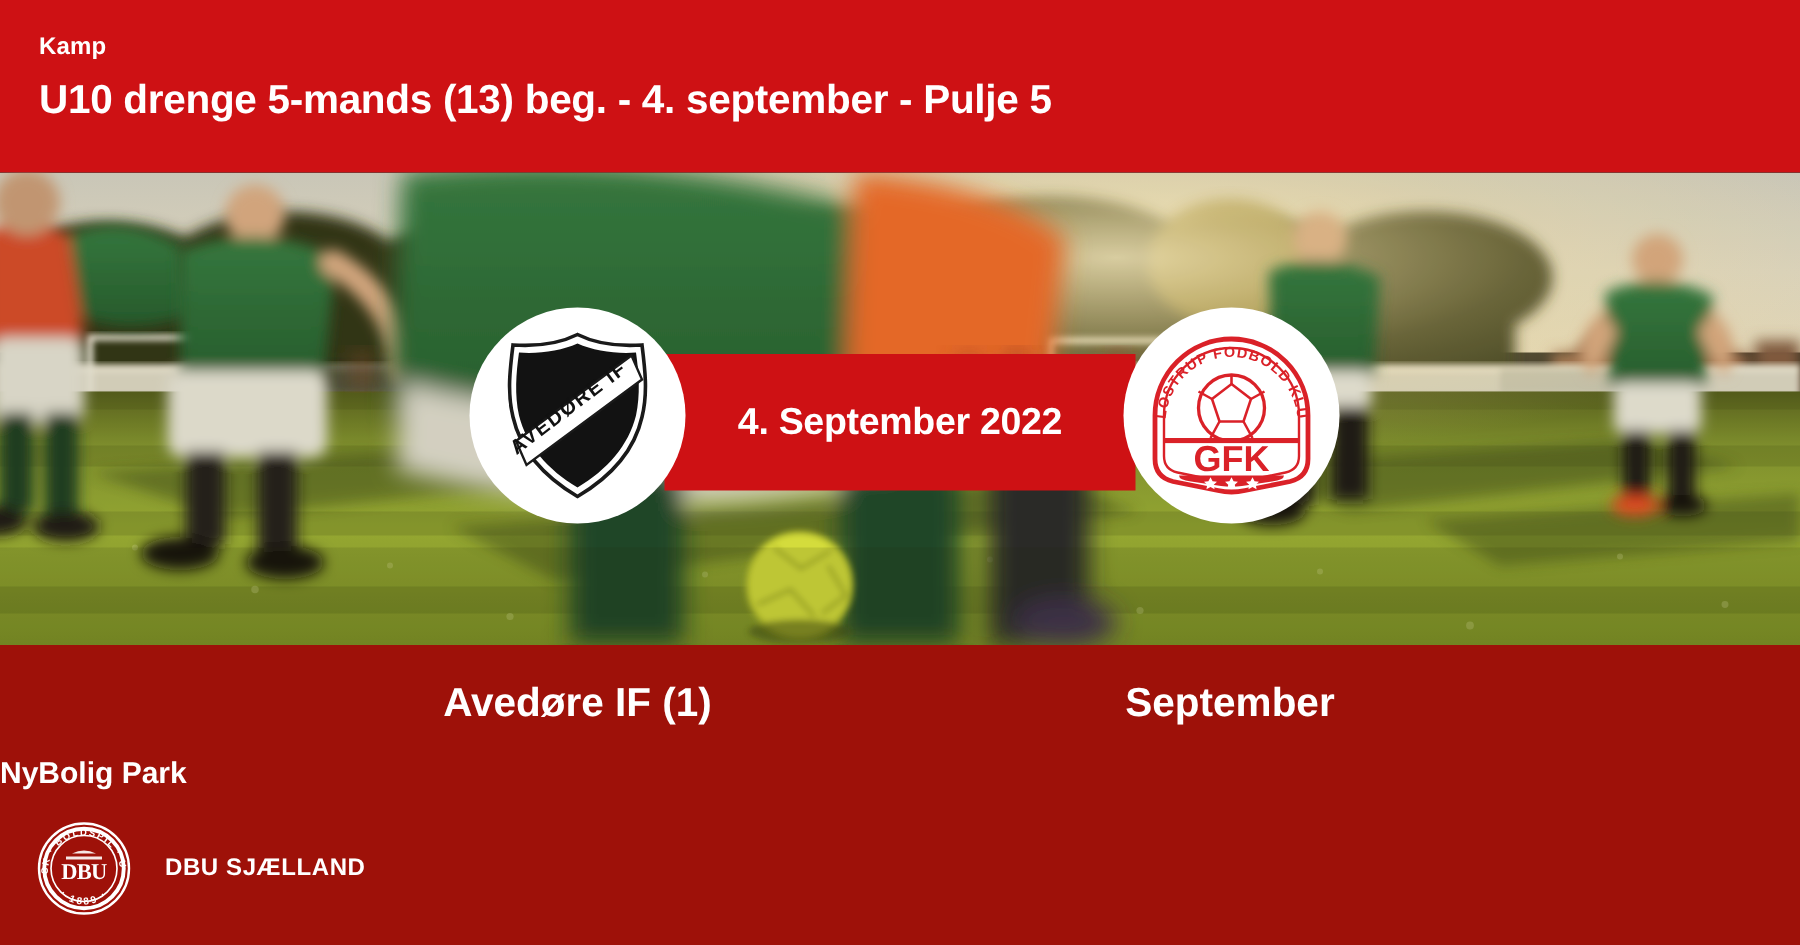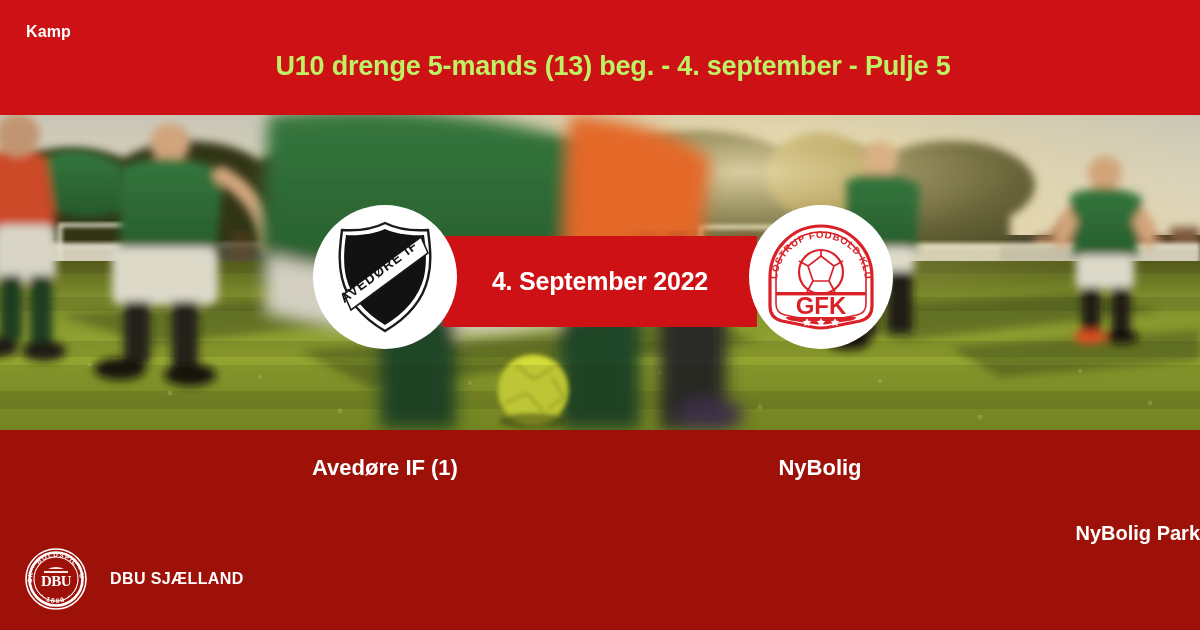--- a/index.html
+++ b/index.html
@@ -23,28 +23,27 @@
     padding:22px 0 18px 26px;
   }
   .header-kicker{
     color:#ffffff;
     font-size:16px;
     font-weight:bold;
     line-height:20px;
     letter-spacing:.1px;
   }
   .header-title{
-    color:#bef264;
+    color:#ffffff;
     font-size:27px;
     font-weight:bold;
     line-height:36px;
     margin-top:6px;
     letter-spacing:-.2px;
     white-space:nowrap;
-    text-align:center;
   }
 
   
   .photo{
     position:absolute; left:0; top:115px;
     width:1200px; height:315px;
     overflow:hidden;
     background:#2a2a20;
   }
   .photo svg{ display:block; width:1200px; height:315px; }
@@ -88,32 +87,32 @@
     background:#9E1109;
   }
   .teams{
     position:absolute; left:0; top:18px;
     width:1200px; height:40px;
   }
   .team-name{
     position:absolute;
     top:0;
     color:#ffffff;
-    font-size:22px;
+    font-size:27px;
     font-weight:bold;
     line-height:40px;
     text-align:center;
     white-space:nowrap;
   }
   .team-home{ left:185px; width:400px; }
   .team-away{ left:620px; width:400px; }
   .venue{
-    position:absolute; left:0; top:89px;
+    position:absolute; left:0; top:72px;
     width:1200px;
-    text-align:right;
+    text-align:left;
     color:#ffffff;
     font-size:20px;
     font-weight:bold;
     line-height:28px;
     white-space:nowrap;
   }
 
   
   .footer{
     position:absolute; left:22px; top:545px;
@@ -403,21 +402,21 @@
         <path d="M43 98.2 l1.4 2.6 l2.9 .4 l-2.1 2 l.5 2.9 l-2.7 -1.4 l-2.7 1.4 l.5 -2.9 l-2.1 -2 l2.9 -.4 Z"></path>
         <path d="M57 98.2 l1.4 2.6 l2.9 .4 l-2.1 2 l.5 2.9 l-2.7 -1.4 l-2.7 1.4 l.5 -2.9 l-2.1 -2 l2.9 -.4 Z"></path>
         <path d="M71 98.2 l1.4 2.6 l2.9 .4 l-2.1 2 l.5 2.9 l-2.7 -1.4 l-2.7 1.4 l.5 -2.9 l-2.1 -2 l2.9 -.4 Z"></path>
       </g>
     </svg>
   </div>
 
   <div class="bottom">
     <div class="teams">
       <div class="team-name team-home">Avedøre IF (1)</div>
-      <div class="team-name team-away">NyBolig</div>
+      <div class="team-name team-away">September</div>
     </div>
     <div class="venue">NyBolig Park</div>
   </div>
 
   <div class="footer">
     <svg class="footer-logo" viewBox="0 0 68 68" aria-hidden="true">
       <defs>
         <path id="dbuArcTop" d="M10 36 A24 24 0 0 1 58 36"></path>
         <path id="dbuArcBot" d="M12 36 A22 22 0 0 0 56 36"></path>
       </defs>

